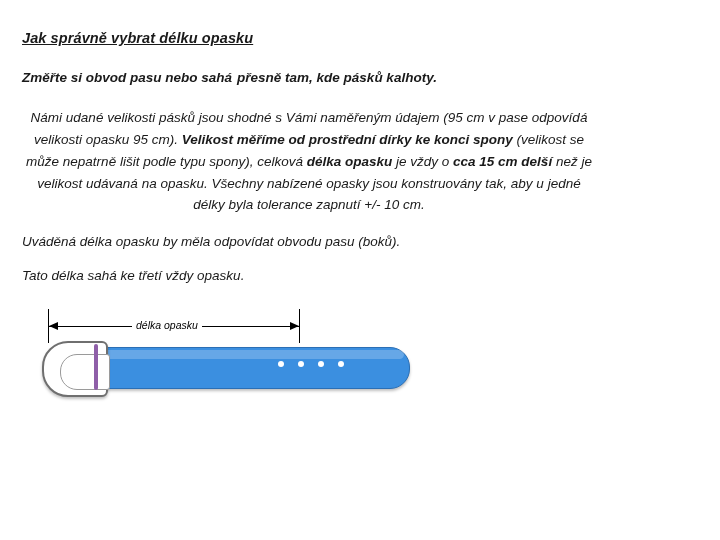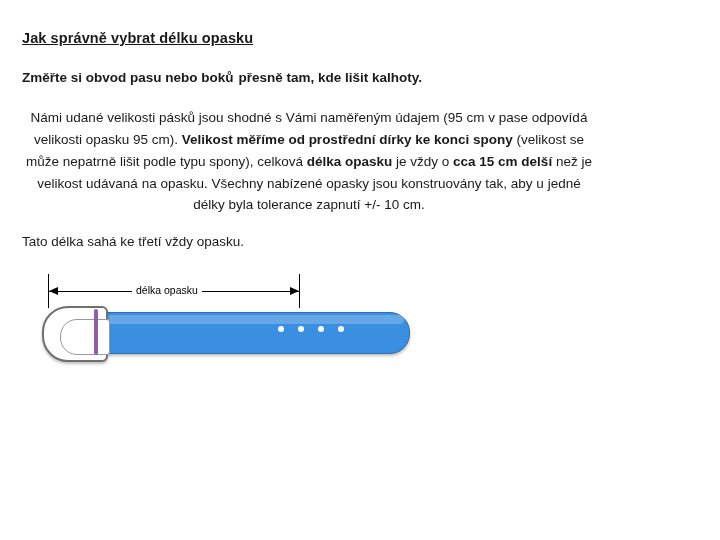--- a/index.html
+++ b/index.html
@@ -13,20 +13,21 @@
     font-family: "Liberation Sans", sans-serif;
     color: #1a1a1a;
     overflow: hidden;
   }
   .page {
     position: relative;
     width: 608px;
     height: 540px;
     box-sizing: border-box;
     padding: 30px 12px 0 22px;
+    font-style: italic;
   }
   .doc-title {
     font-size: 14.5px;
     font-weight: bold;
     text-decoration: underline;
     letter-spacing: 0.1px;
     margin: 0 0 22px 0;
     line-height: 1.2;
   }
   .subtitle {
@@ -183,27 +184,28 @@
   .hole.h4 { left: 302px; }
 </style>
 </head>
 <body>
 
 <div class="page">
 
   <h1 class="doc-title">Jak správně vybrat délku opasku</h1>
 
   <p class="subtitle">
-    <span>Změřte si obvod pasu nebo boků</span><span class="gap"></span><span>přesně tam, kde lišit kalhoty.</span>
+    <span>Změřte si obvod pasu nebo sahá</span><span class="gap"></span><span>přesně tam, kde pásků kalhoty.</span>
   </p>
 
   <p class="body-par">
     <span>Námi udané velikosti pásků jsou shodné s Vámi naměřeným údajem (95 cm v pase odpovídá velikosti opasku 95 cm). </span><b>Velikost měříme od prostřední dírky ke konci spony</b><span> (velikost se může nepatrně lišit podle typu spony), celková </span><b>délka opasku</b><span> je vždy o </span><b>cca 15 cm delší</b><span> než je velikost udávaná na opasku. Všechny nabízené opasky jsou konstruovány tak, aby u jedné délky byla tolerance  zapnutí +/- 10 cm.</span>
   </p>
 
+  <p class="short-par">Uváděná délka opasku by měla odpovídat obvodu pasu (boků).</p>
 
   <p class="short-par">Tato délka sahá ke třetí vždy opasku.</p>
 
   <div class="fig-wrap">
 
     <div class="dim">
       <div class="dim-line"></div>
       <div class="arrow left"></div>
       <div class="arrow right"></div>
       <div class="tick left"></div>

